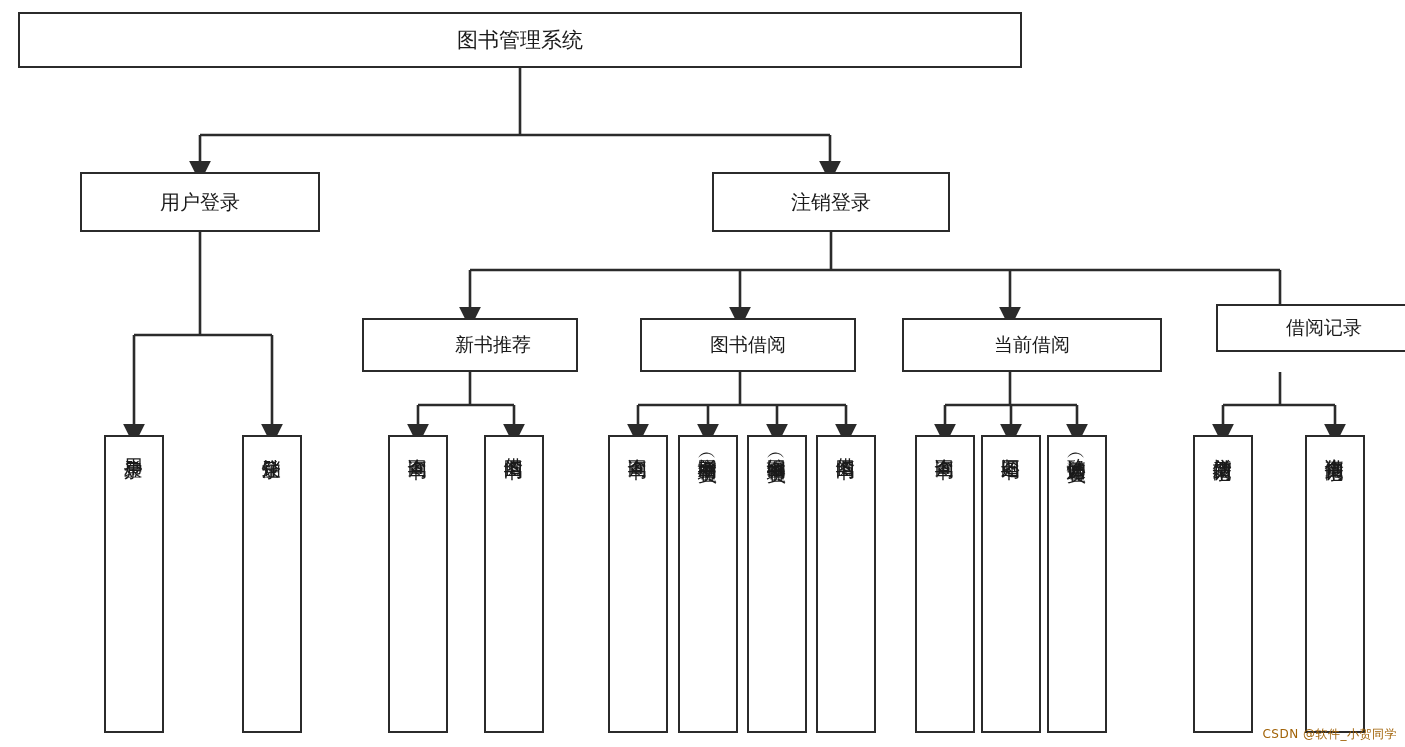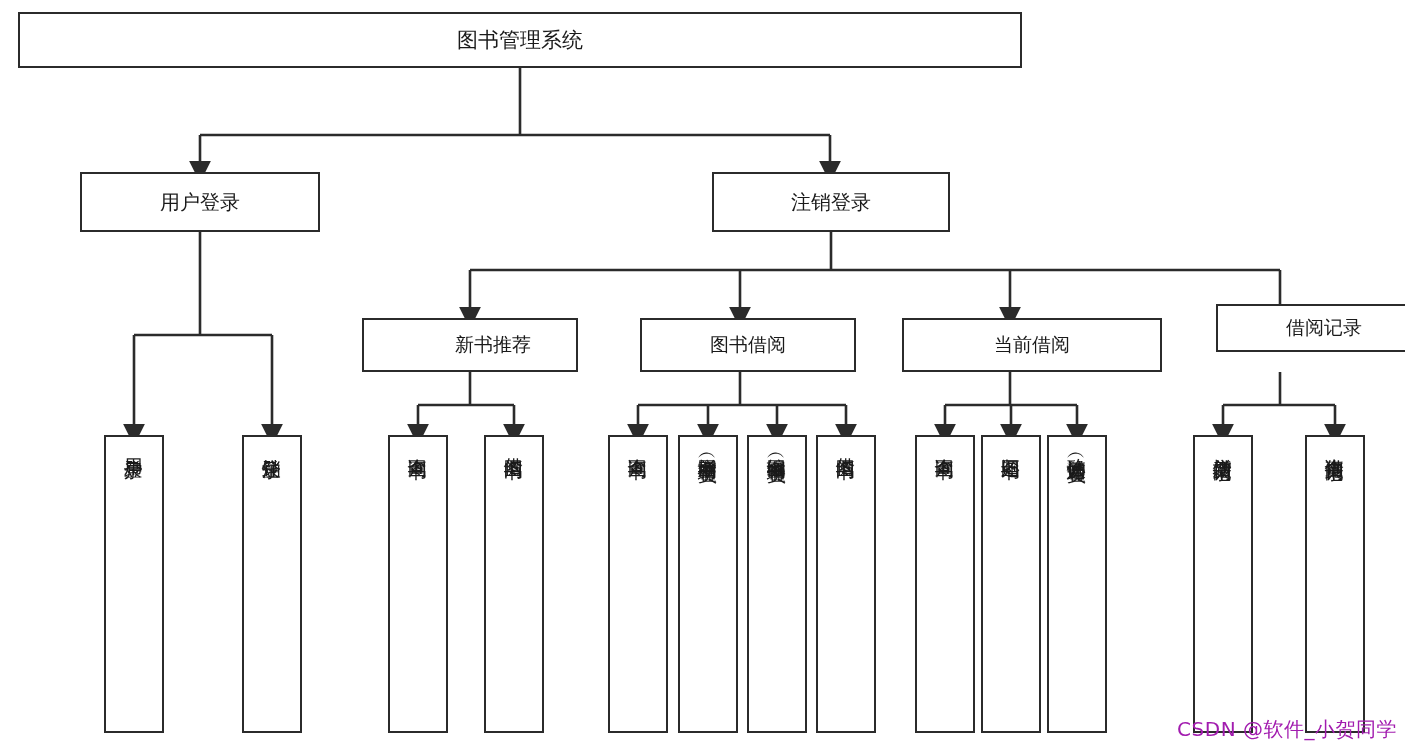--- a/index.html
+++ b/index.html
@@ -56,22 +56,22 @@
     letter-spacing: 1px;
     white-space: nowrap;
   }
   .node .htext {
     white-space: nowrap;
   }
   #watermark {
     position: absolute;
     right: 8px;
     bottom: 4px;
-    font-size: 20px;
-    color: #a21caf;
+    font-size: 12px;
+    color: #a16207;
     white-space: nowrap;
     letter-spacing: 0.5px;
   }
 </style>
 </head>
 <body>
 
 <div id="canvas">
 
   <svg id="edges" viewBox="0 0 1405 747" xmlns="http://www.w3.org/2000/svg">

